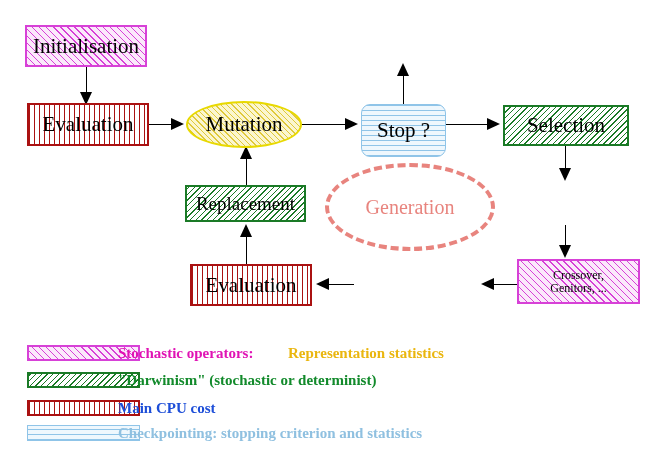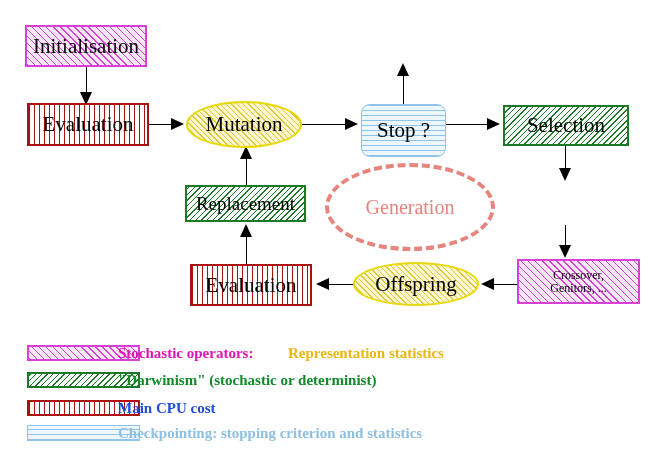--- a/index.html
+++ b/index.html
@@ -186,23 +186,20 @@
 
   <div class="node ellipse-dashed" style="left:325px; top:163px; width:170px; height:88px; font-size:20px;">
     <span>Generation</span>
   </div>
 
 
   <div class="node fill-red" style="left:190px; top:264px; width:122px; height:42px; font-size:21px;">
     <span>Evaluation</span>
   </div>
 
-  <div class="node ellipse" style="left:353px; top:262px; width:126px; height:44px; font-size:21px;">
-    <span>Offspring</span>
-  </div>
 
   <div class="node fill-magenta" style="left:517px; top:259px; width:123px; height:45px; font-size:12px; flex-direction:column; justify-content:center;">
     <span>Crossover,</span>
     <span>Genitors, ...</span>
   </div>
 
   <div class="line-v" style="left:86px; top:67px; height:30px;"></div>
   <div class="arrow arrow-down" style="left:80px; top:92px;"></div>
 
   <div class="line-h" style="left:149px; top:124px; width:26px;"></div>

